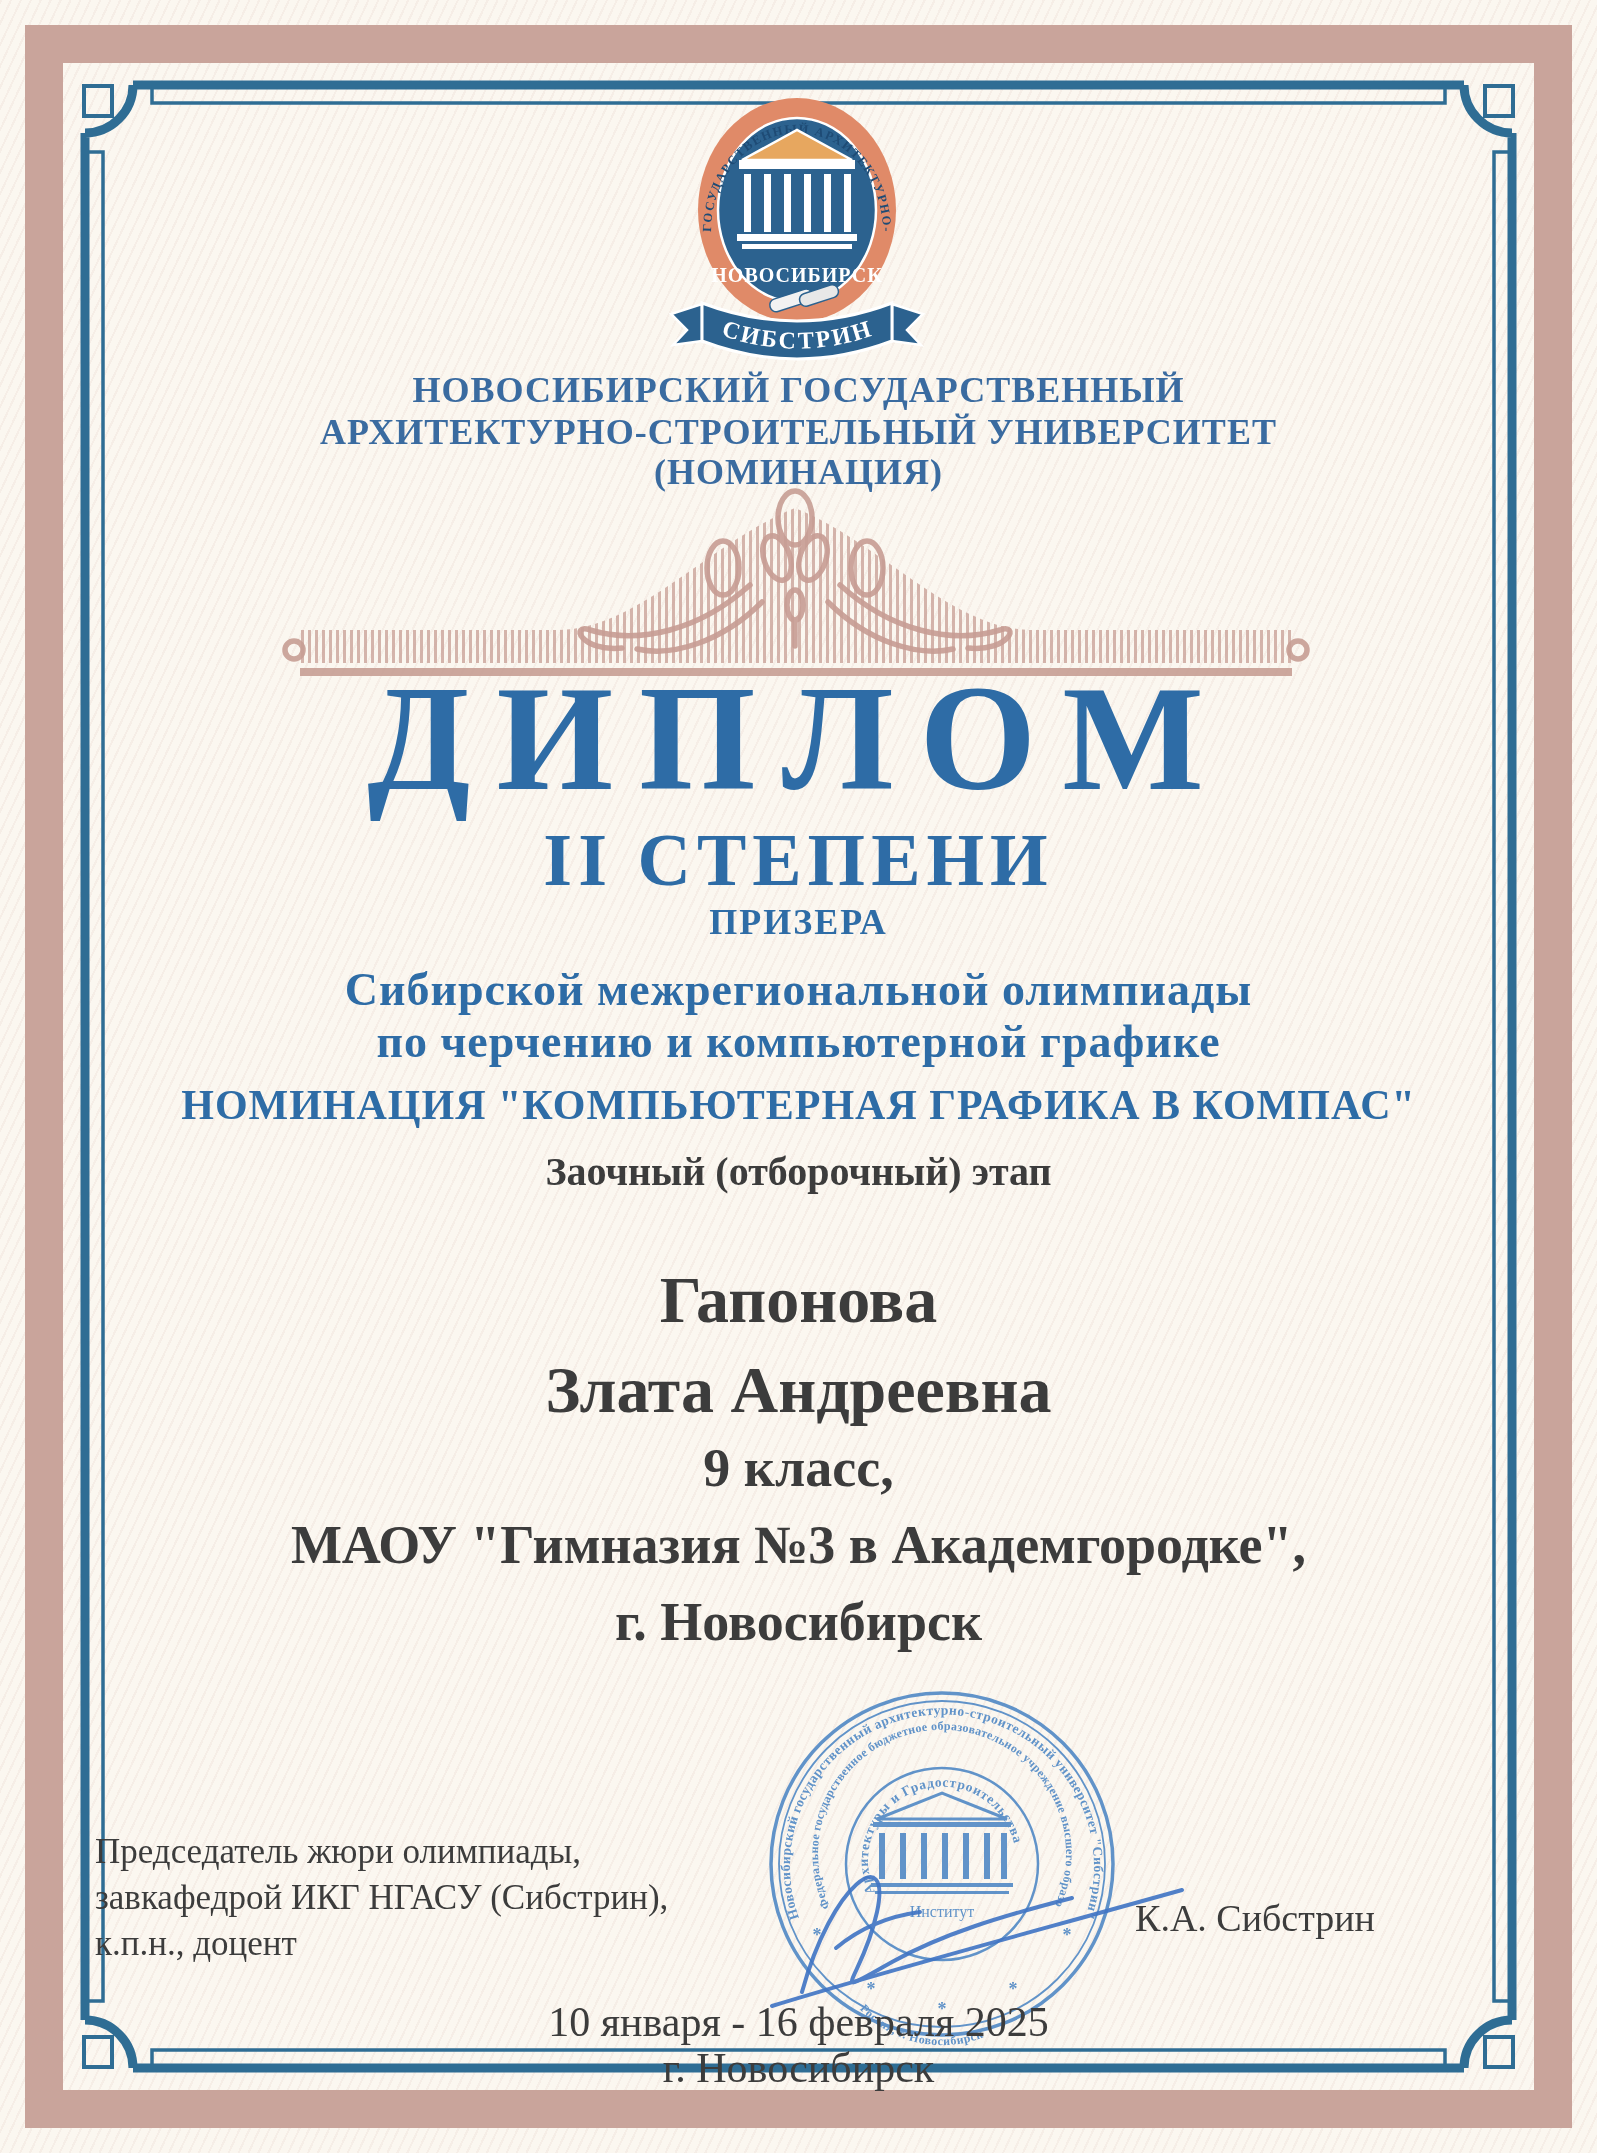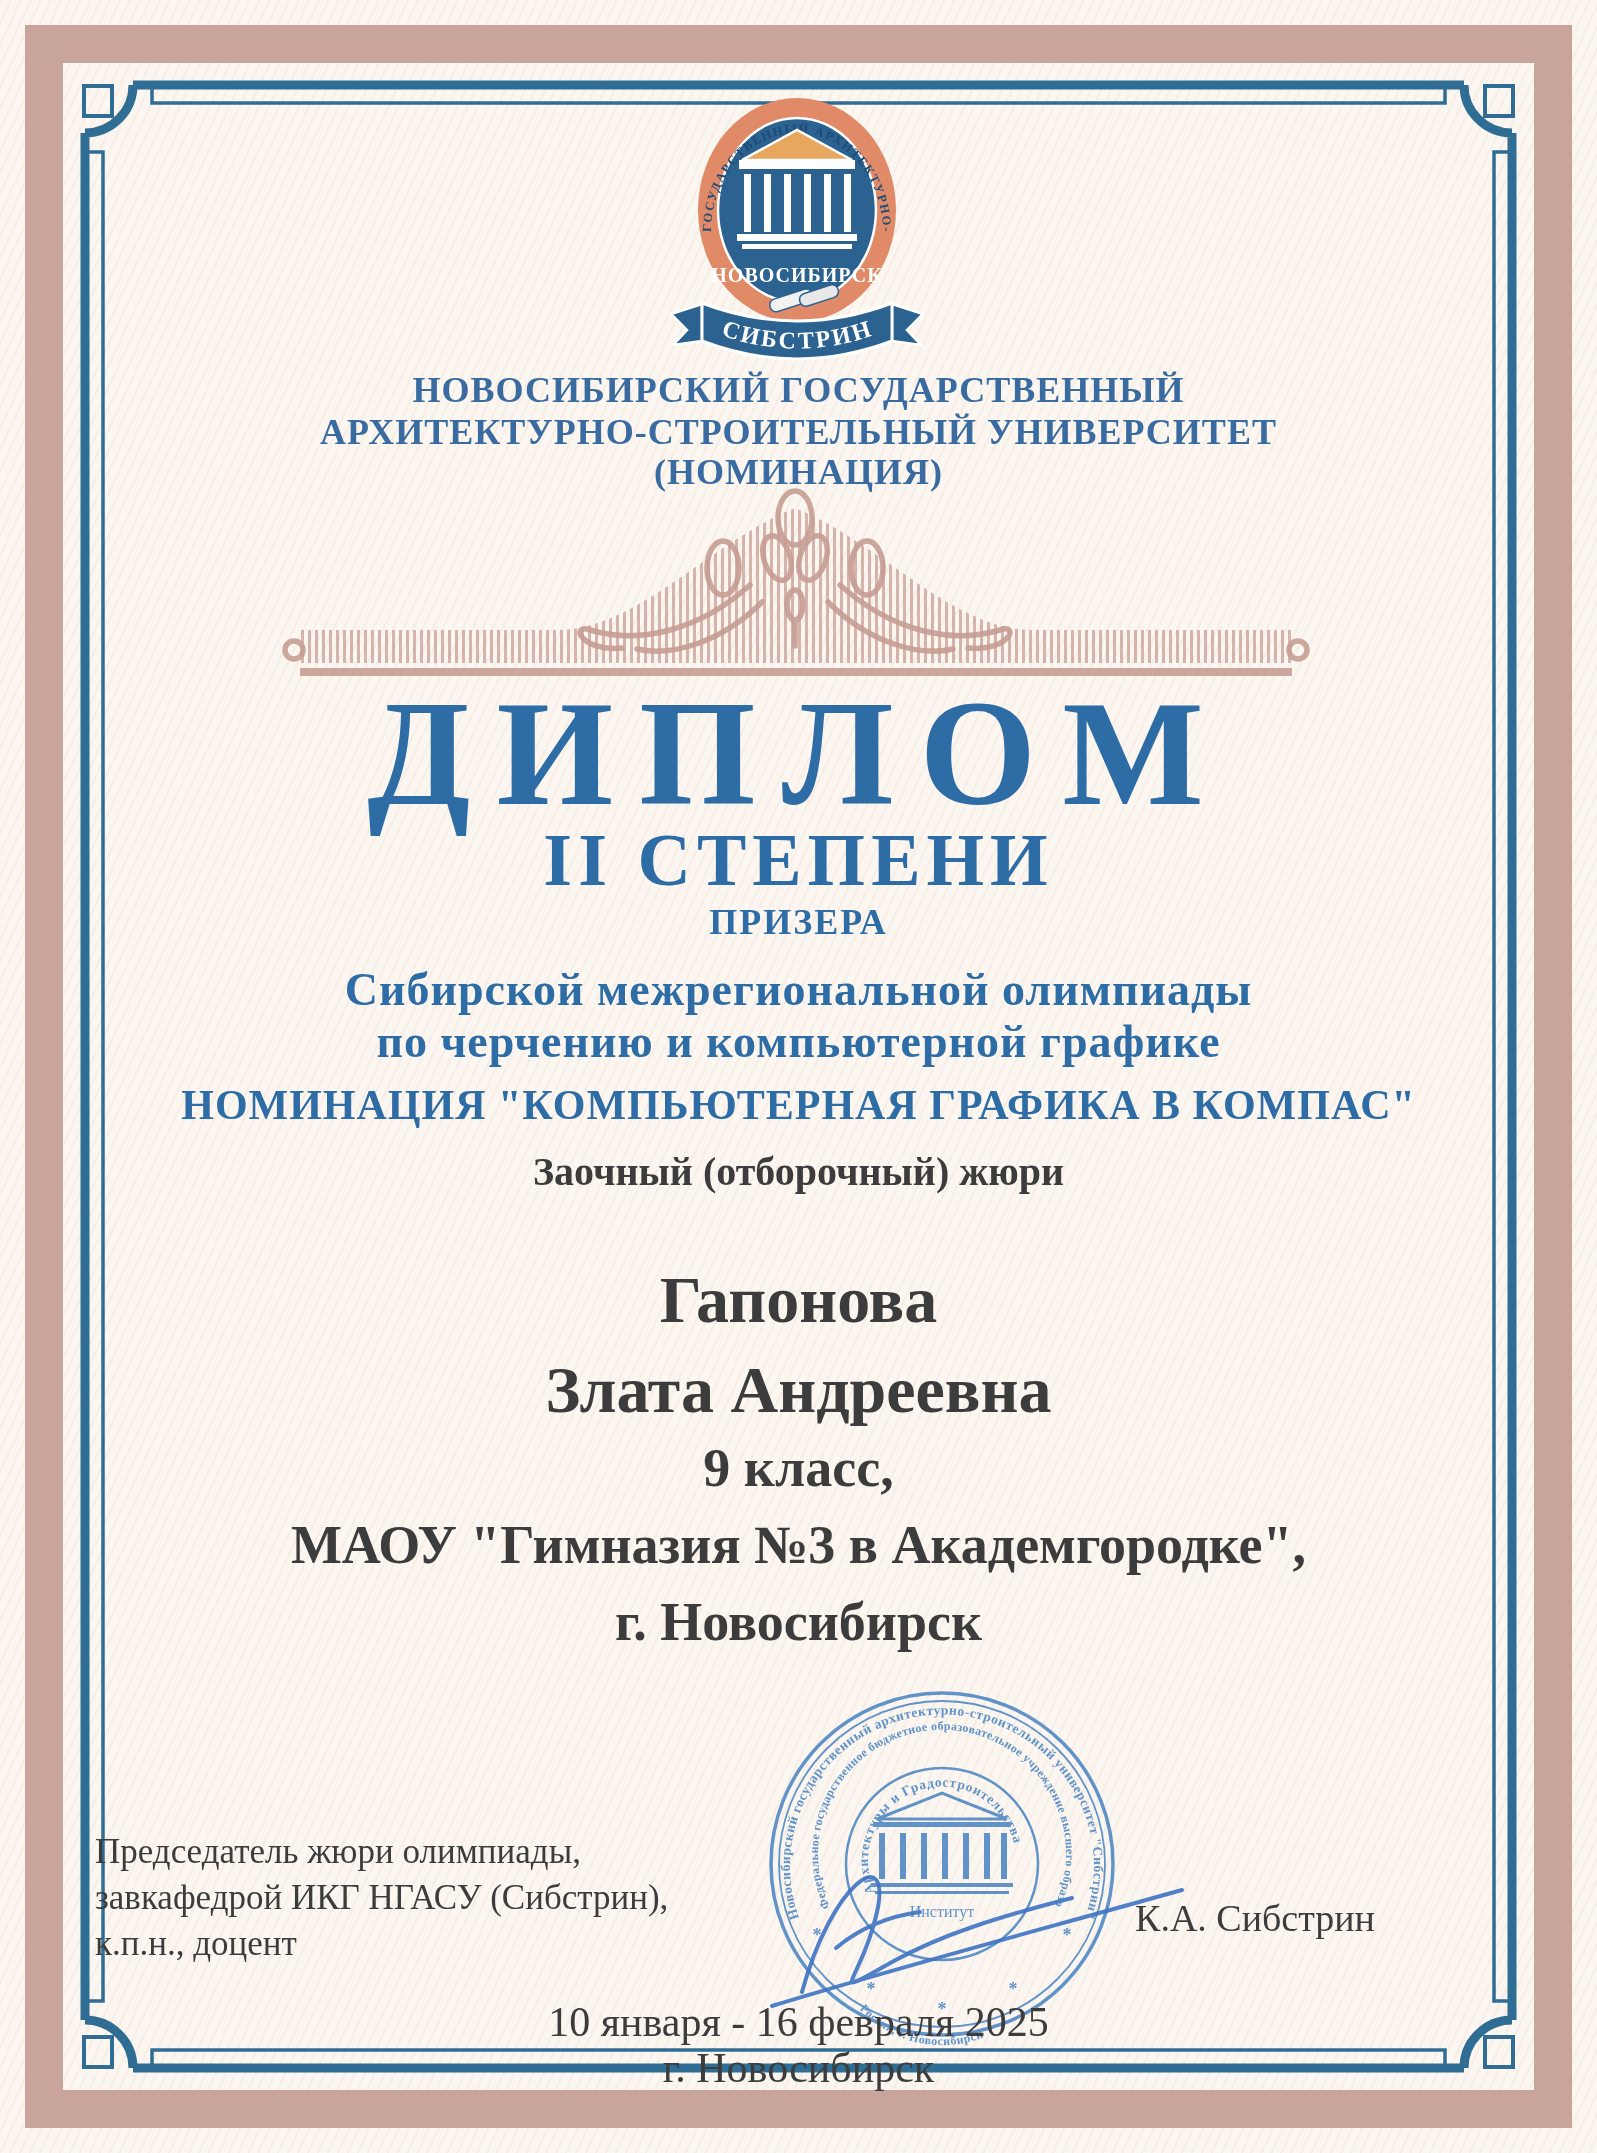--- a/index.html
+++ b/index.html
@@ -116,28 +116,28 @@
       <ellipse cx="587" cy="88" rx="16" ry="27"></ellipse>
       <path d="M 470,105 C 420,150 360,165 310,150 C 290,143 300,172 342,168"></path>
       <path d="M 560,105 C 610,150 670,165 720,150 C 740,143 730,172 688,168"></path>
       <path d="M 482,122 C 442,162 392,177 357,169"></path>
       <path d="M 548,122 C 588,162 638,177 673,169"></path>
       <ellipse cx="515" cy="125" rx="8" ry="15"></ellipse>
       <path d="M 515,142 V 166"></path>
     </g>
   </svg>
 
-  <div class="cline title-main b blue" style="top:673px;">ДИПЛОМ</div>
+  <div class="cline title-main b blue" style="top:658px;">ДИПЛОМ</div>
   <div class="cline title-degree b blue" style="top:818px;">II СТЕПЕНИ</div>
   <div class="cline title-award b blue" style="top:896px;">ПРИЗЕРА</div>
 
   <div class="cline olymp b blue" style="top:964px;">Сибирской межрегиональной олимпиады</div>
   <div class="cline olymp b blue" style="top:1016px;">по черчению и компьютерной графике</div>
   <div class="cline nomin b blue" style="top:1081px;">НОМИНАЦИЯ "КОМПЬЮТЕРНАЯ ГРАФИКА В КОМПАС"</div>
-  <div class="cline stage b dark" style="top:1149px;">Заочный (отборочный) жюри</div>
+  <div class="cline stage b dark" style="top:1149px;">Заочный (отборочный) этап</div>
 
   <div class="cline recip b dark" style="top:1265px;">Гапонова</div>
   <div class="cline recip b dark" style="top:1355px;">Злата Андреевна</div>
   <div class="cline recip2 b dark" style="top:1437px;">9 класс,</div>
   <div class="cline recip2 b dark" style="top:1514px;">МАОУ "Гимназия №3 в Академгородке",</div>
   <div class="cline recip2 b dark" style="top:1591px;">г. Новосибирск</div>
 
   <svg class="abs" style="left:755px;top:1677px;" width="374" height="374" viewBox="0 0 374 374" opacity="0.88">
     <defs>
       <path id="s-outer" d="M 44,241 A 152,152 0 1 1 330,241" fill="none"></path>

